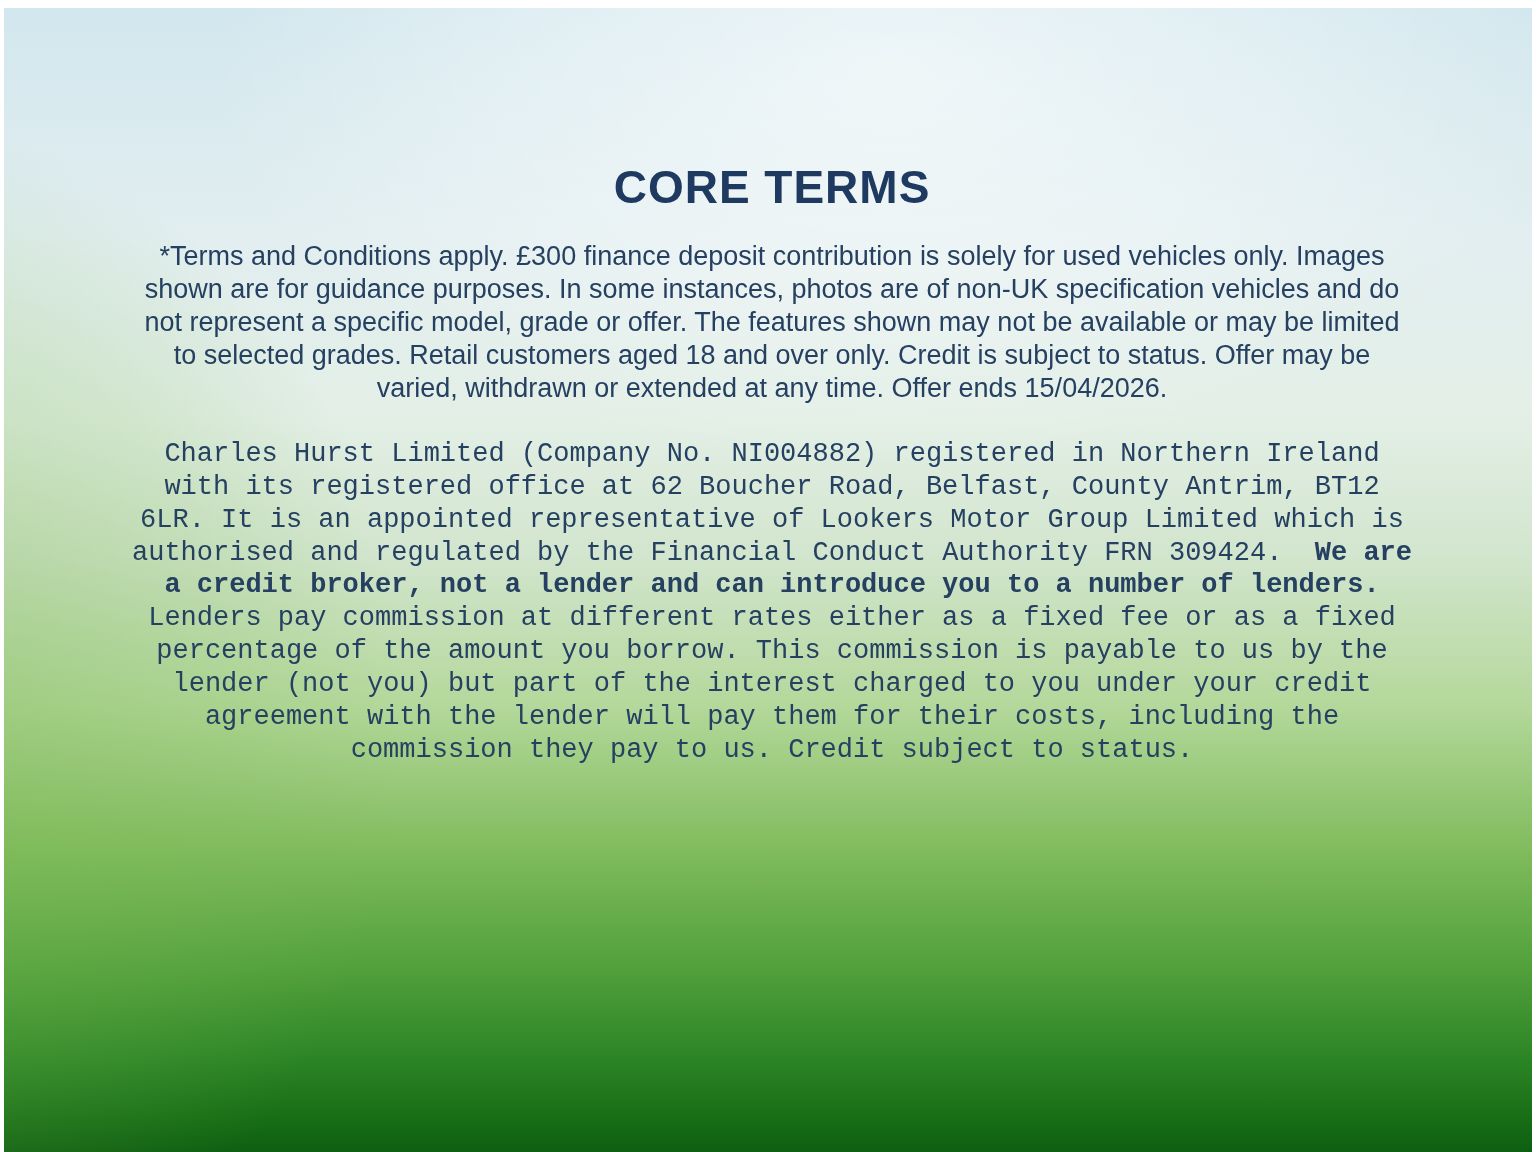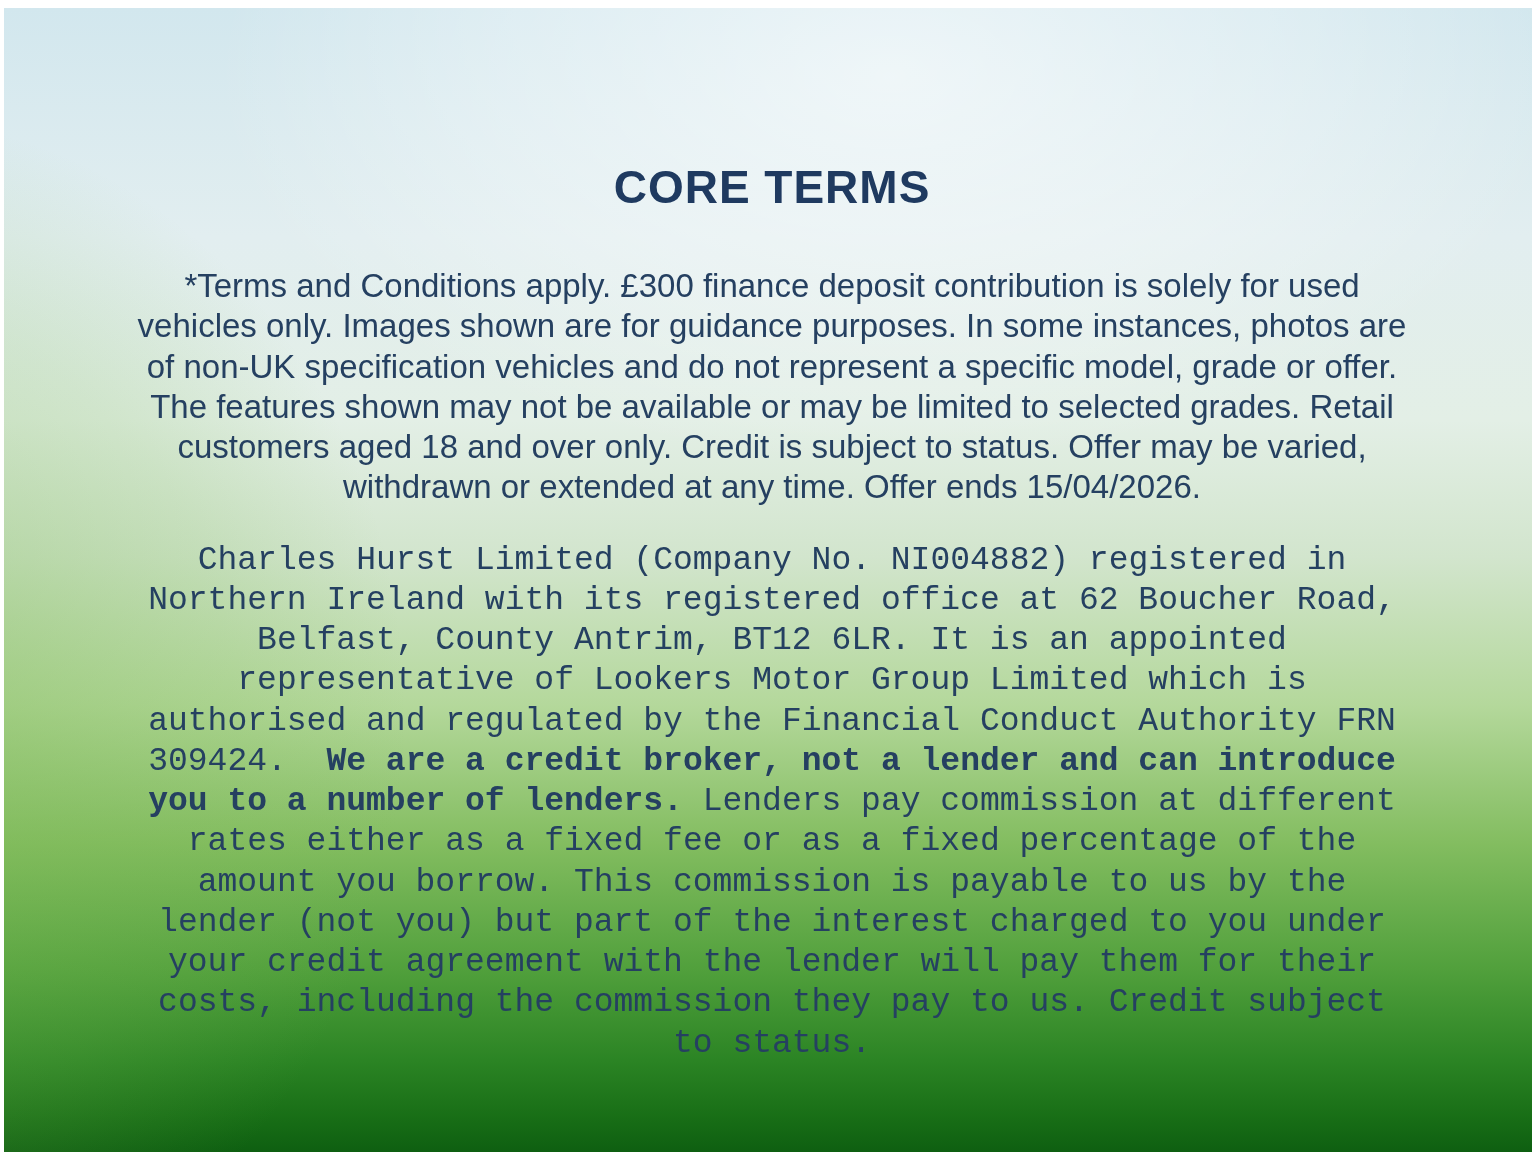--- a/index.html
+++ b/index.html
@@ -47,22 +47,22 @@
   .title {
     margin-top: 160px;
     font-size: 46px;
     font-weight: bold;
     letter-spacing: 1px;
     color: #1f3a60;
   }
 
   .body-copy {
     width: 1280px;
-    margin: 52px auto 0 auto;
-    font-size: 33px;
+    margin: 26px auto 0 auto;
+    font-size: 27px;
     line-height: 1.22;
     color: #254061;
   }
 
   .para + .para { margin-top: 33px; font-family: Liberation Mono, monospace; }
 
   .bold-seg { font-weight: bold; }
 </style>
 </head>
 <body>

